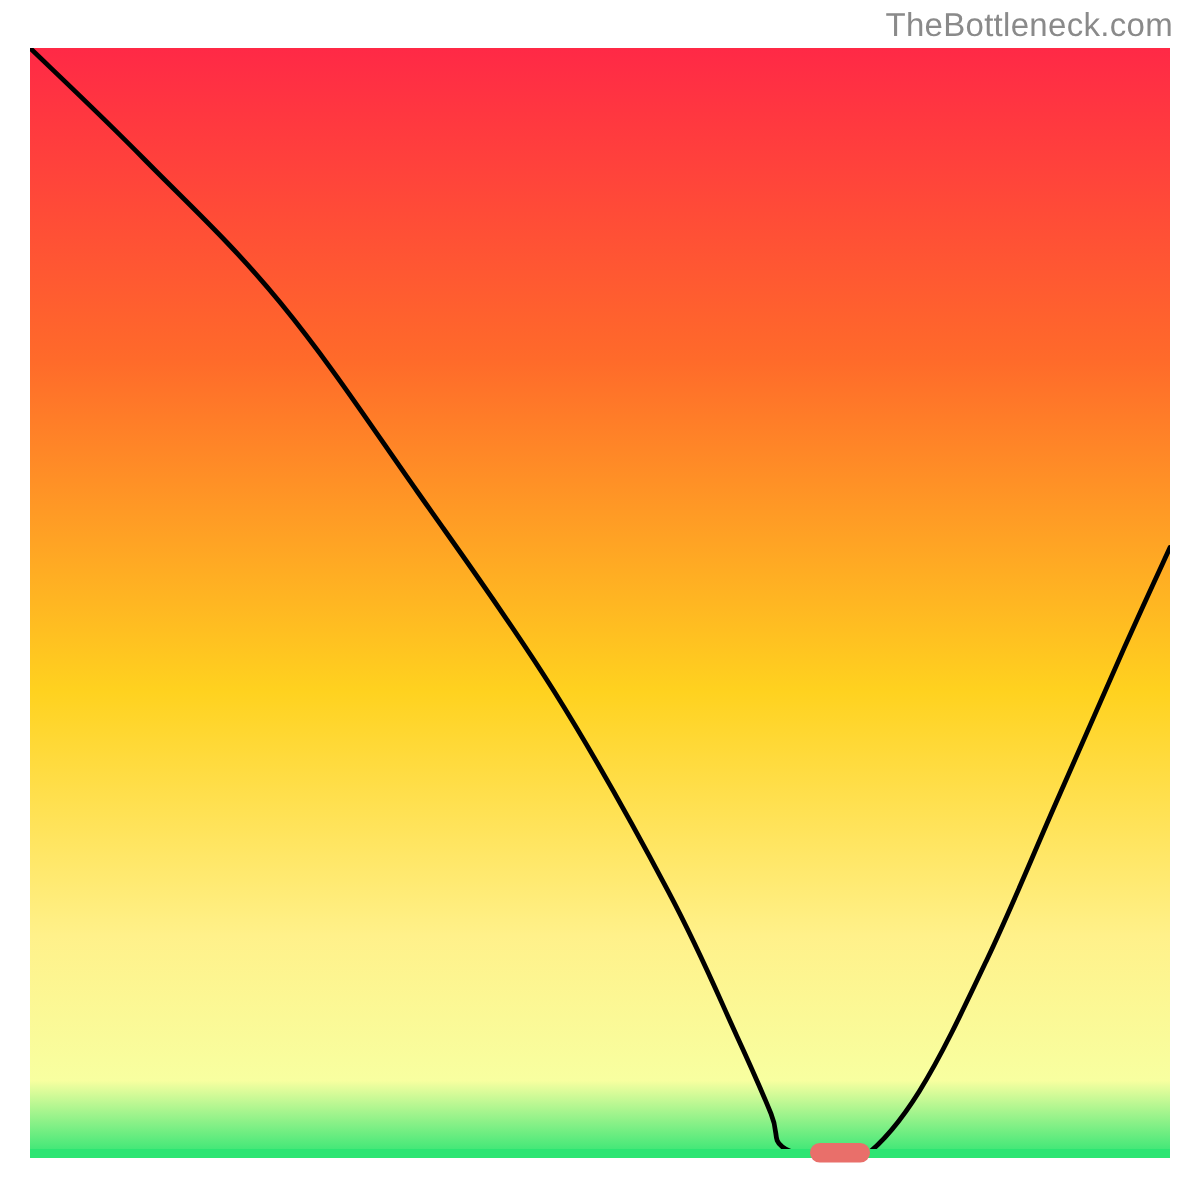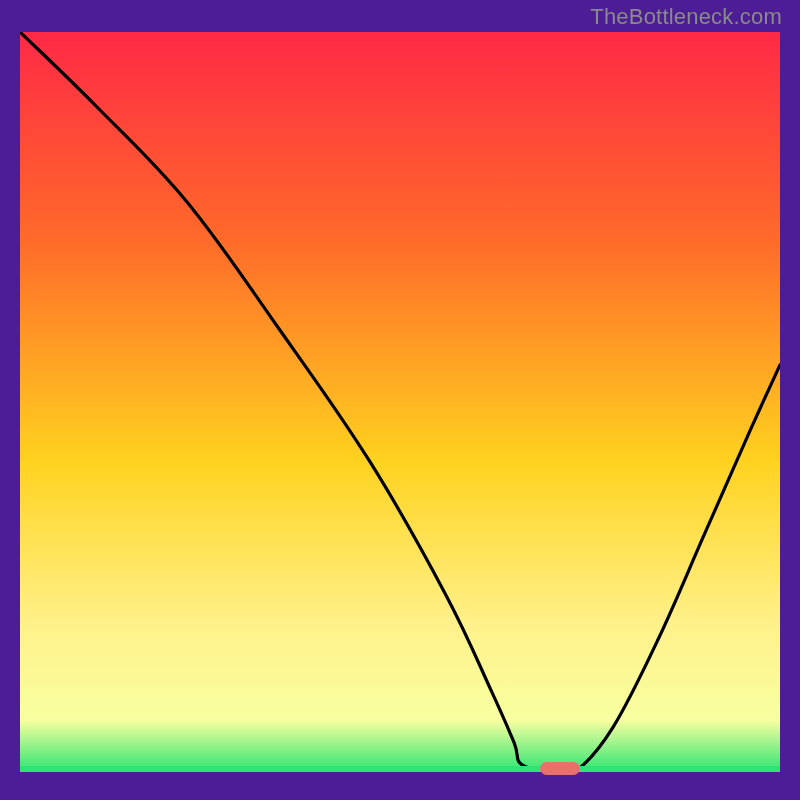--- a/index.html
+++ b/index.html
@@ -7,21 +7,21 @@
     padding: 0;
     width: 800px;
     height: 800px;
     background: #000;
     overflow: hidden;
   }
   .outer {
     position: relative;
     width: 800px;
     height: 800px;
-    background: #4c1d95;
+    background: #ffffff;
   }
   .watermark {
     position: absolute;
     top: 4px;
     right: 18px;
     font-family: Arial, Helvetica, sans-serif;
     font-size: 22px;
     color: #8a8a8a;
     letter-spacing: 0.2px;
   }

